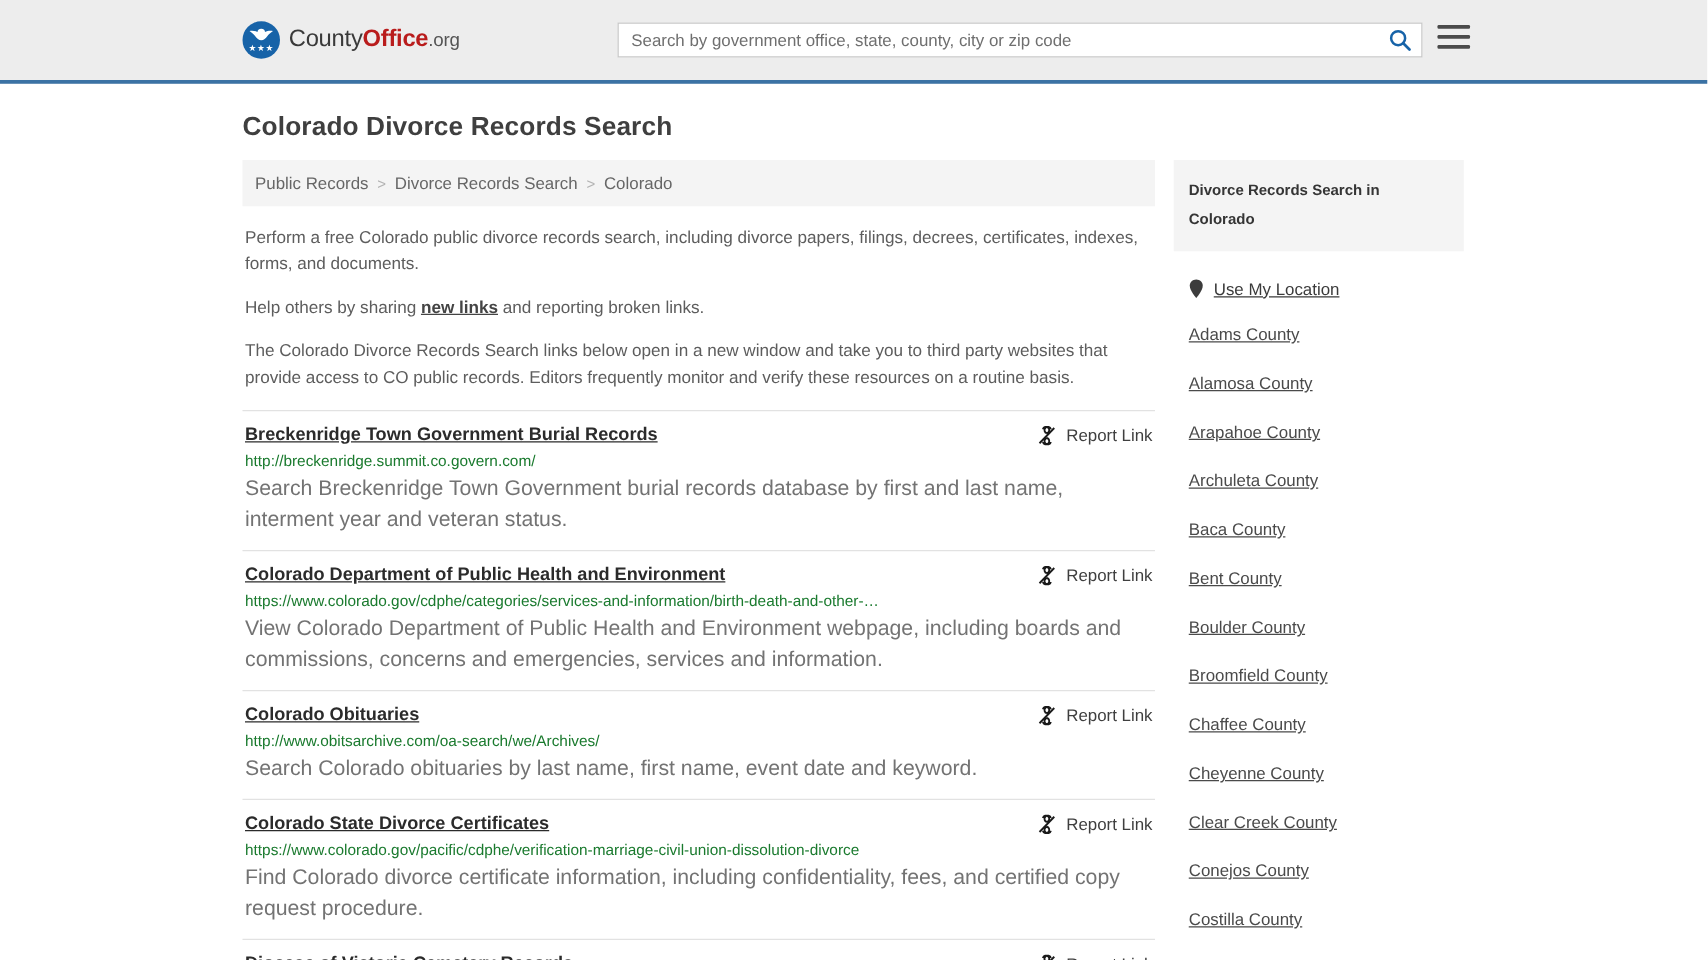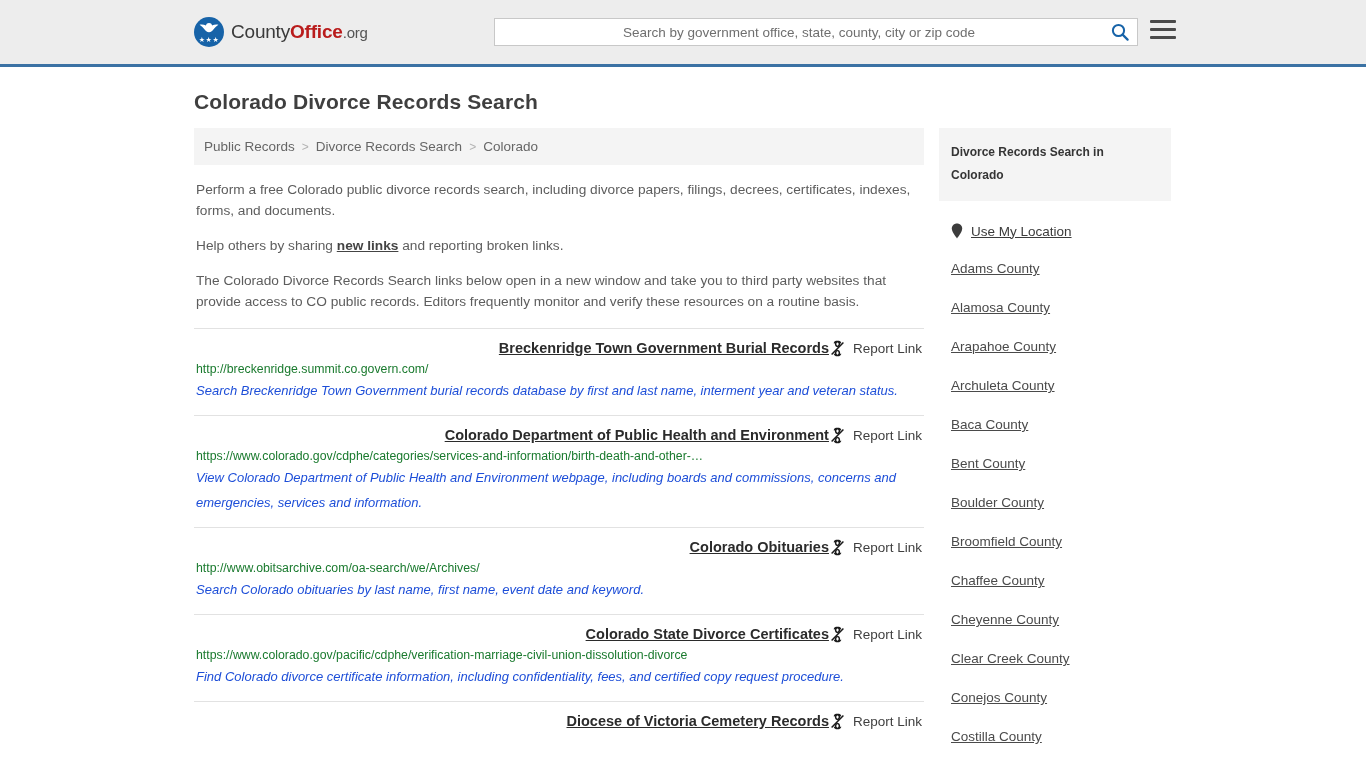--- a/index.html
+++ b/index.html
@@ -73,21 +73,20 @@
   .search-input {
     flex: 1;
     border: 0;
     outline: none;
     height: 100%;
     padding: 14px 10px;
     font-size: 13.5px;
     color: #333;
     font-family: "Liberation Sans", sans-serif;
     background: transparent;
-    text-align: center;
   }
   .search-input::placeholder { color: #6f6f6f; }
   .search-btn {
     width: 34px; height: 100%;
     background: transparent;
     border: 0;
     cursor: pointer;
     display: flex; align-items: center; justify-content: center;
   }
   .hamburger {
@@ -168,21 +167,21 @@
   .results { margin-top: 16px; }
   .result {
     border-top: 1px solid #e2e2e2;
     padding: 10px 2px 12px 2px;
     position: relative;
   }
   .result:first-child { border-top: 1px solid #e2e2e2; }
   .result-head {
     display: flex;
     align-items: flex-start;
-    justify-content: flex-end;
+    justify-content: space-between;
   }
   .result-title {
     font-size: 14.5px;
     font-weight: bold;
     color: #2b2b2b;
     text-decoration: underline;
     cursor: pointer;
     line-height: 18px;
     max-width: 570px;
   }
@@ -201,25 +200,24 @@
   .result-url {
     display: block;
     font-size: 12.3px;
     color: #1a7a2e;
     margin-top: 4px;
     line-height: 16px;
     text-decoration: none;
     word-break: break-all;
   }
   .result-desc {
-    font-size: 13px;
-    color: #1d4ed8;
+    font-size: 17px;
+    color: #737373;
     line-height: 25px;
     margin-top: 1px;
-    font-style: italic;
   }
 
   
   .side-head {
     background: #f4f4f4;
     padding: 13px 12px 14px 12px;
     font-size: 12px;
     font-weight: bold;
     color: #353535;
     line-height: 23px;

